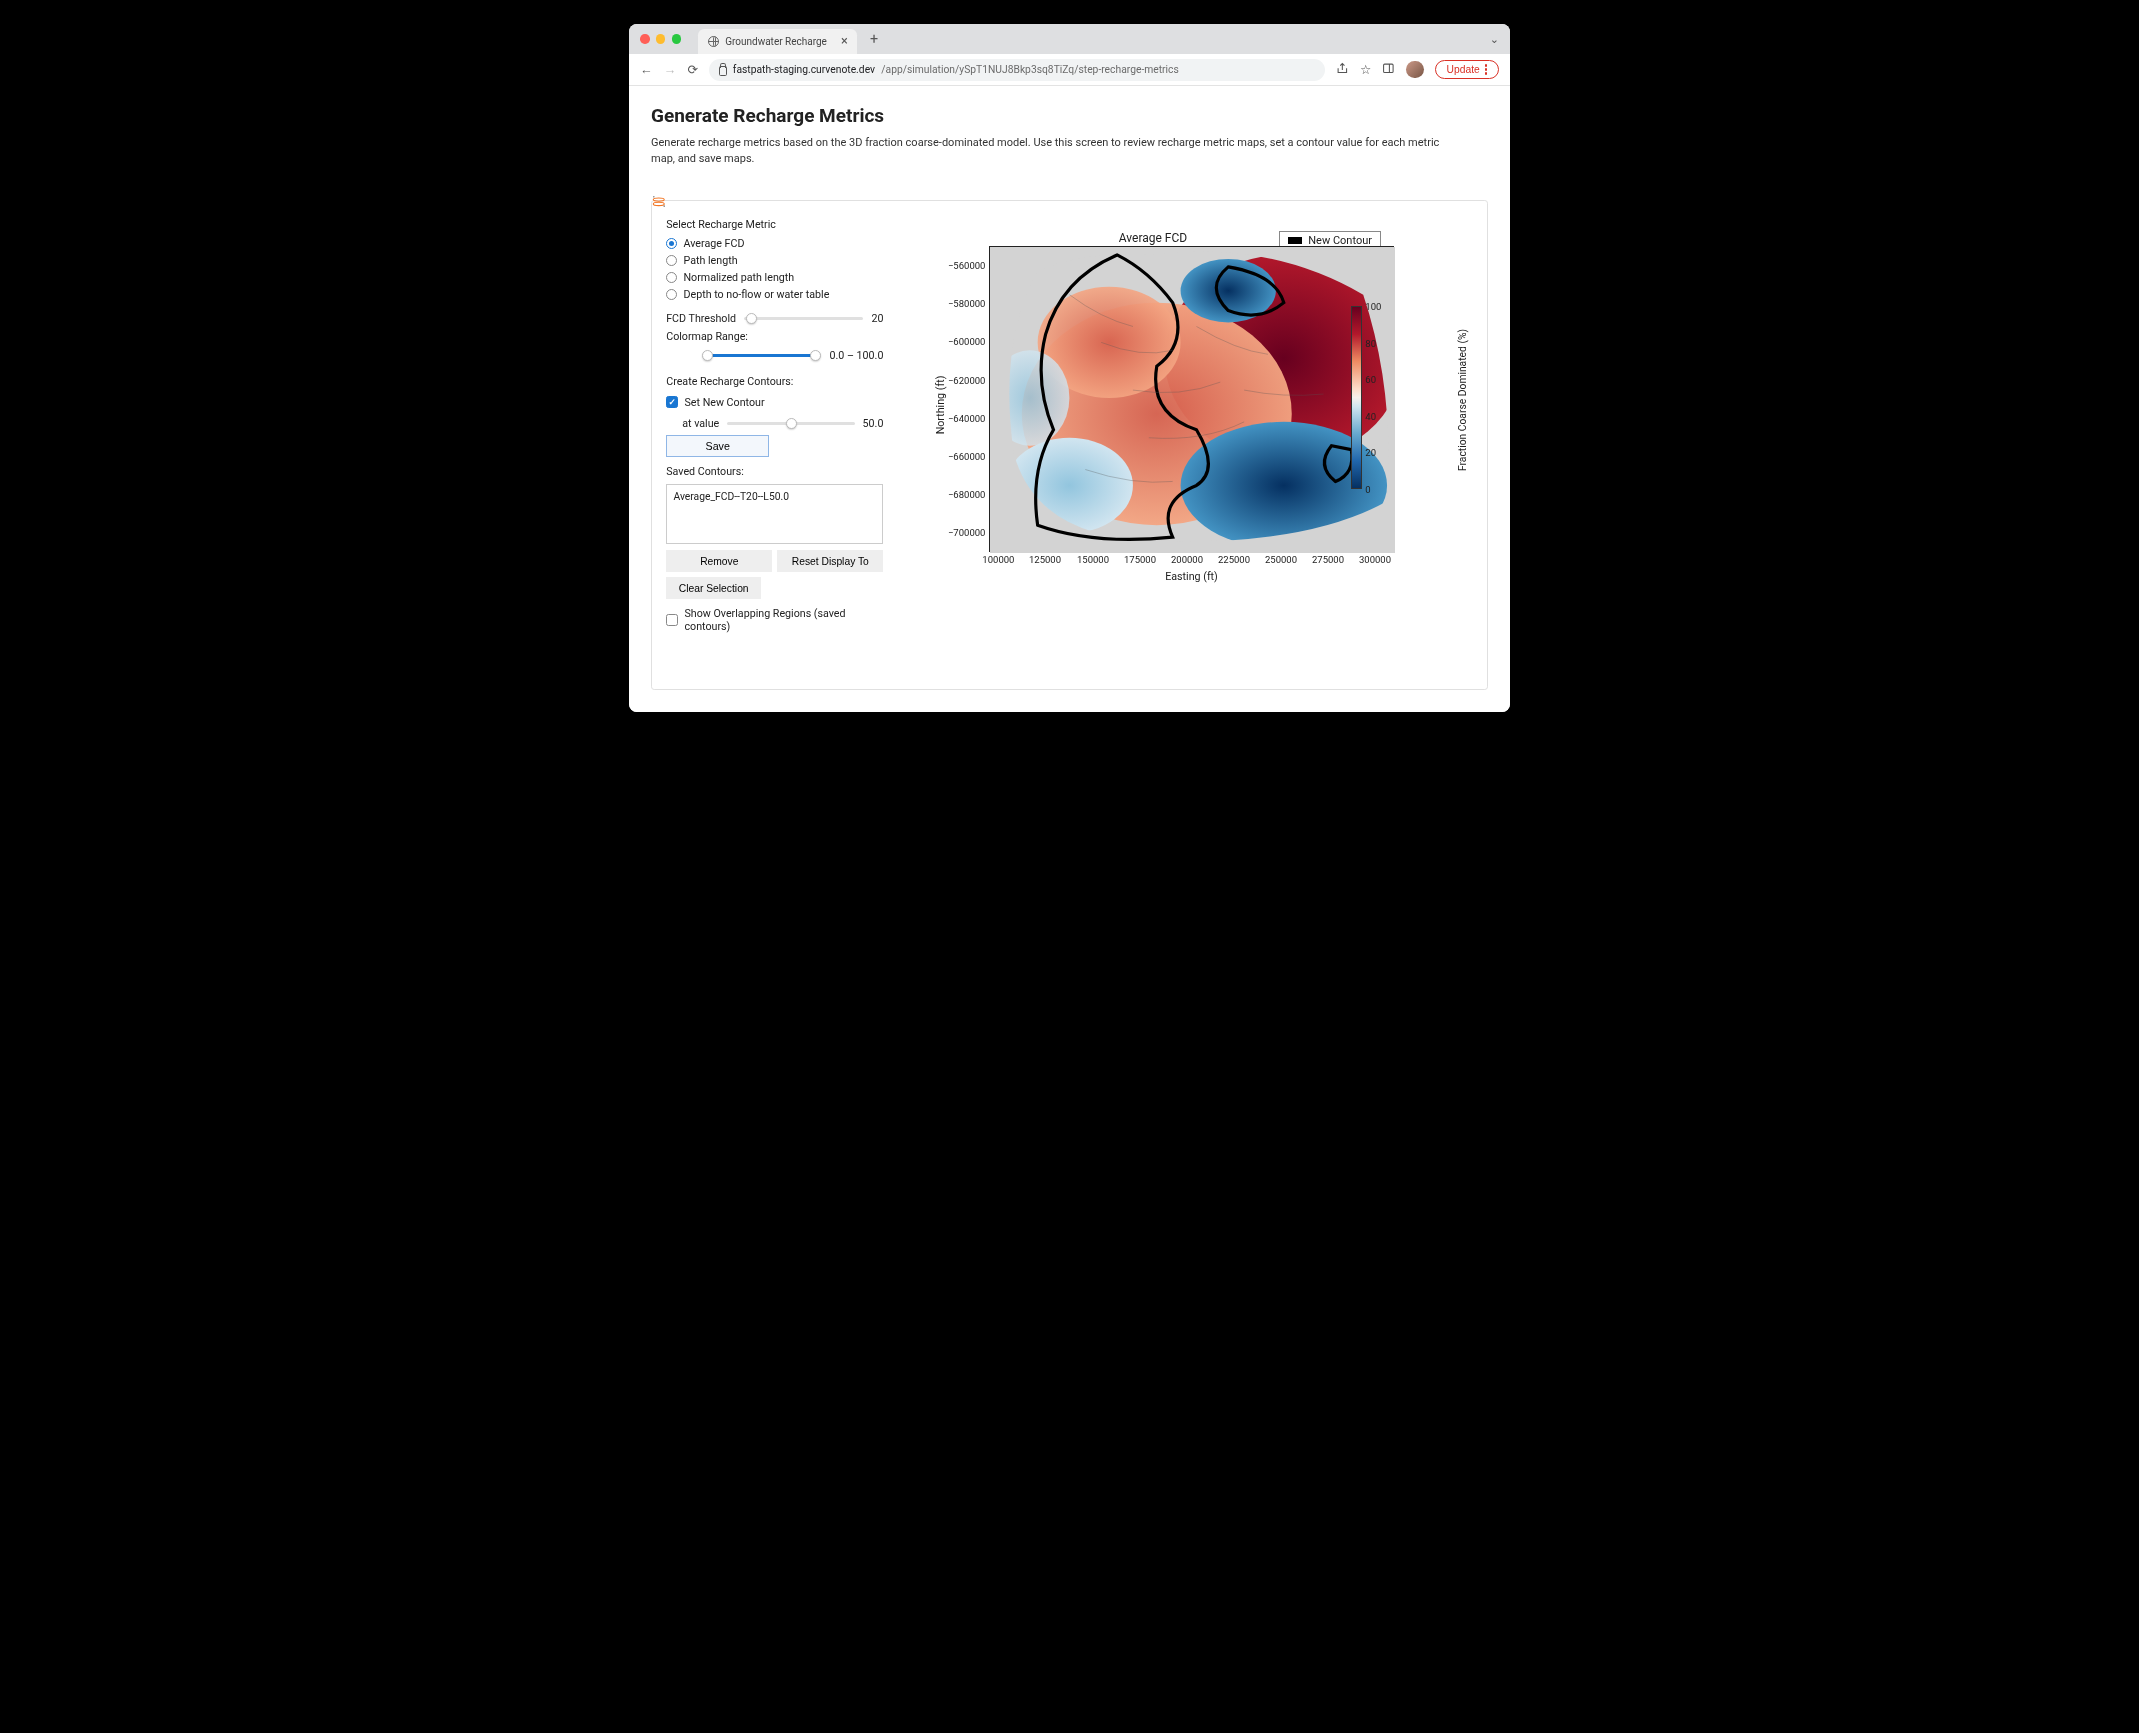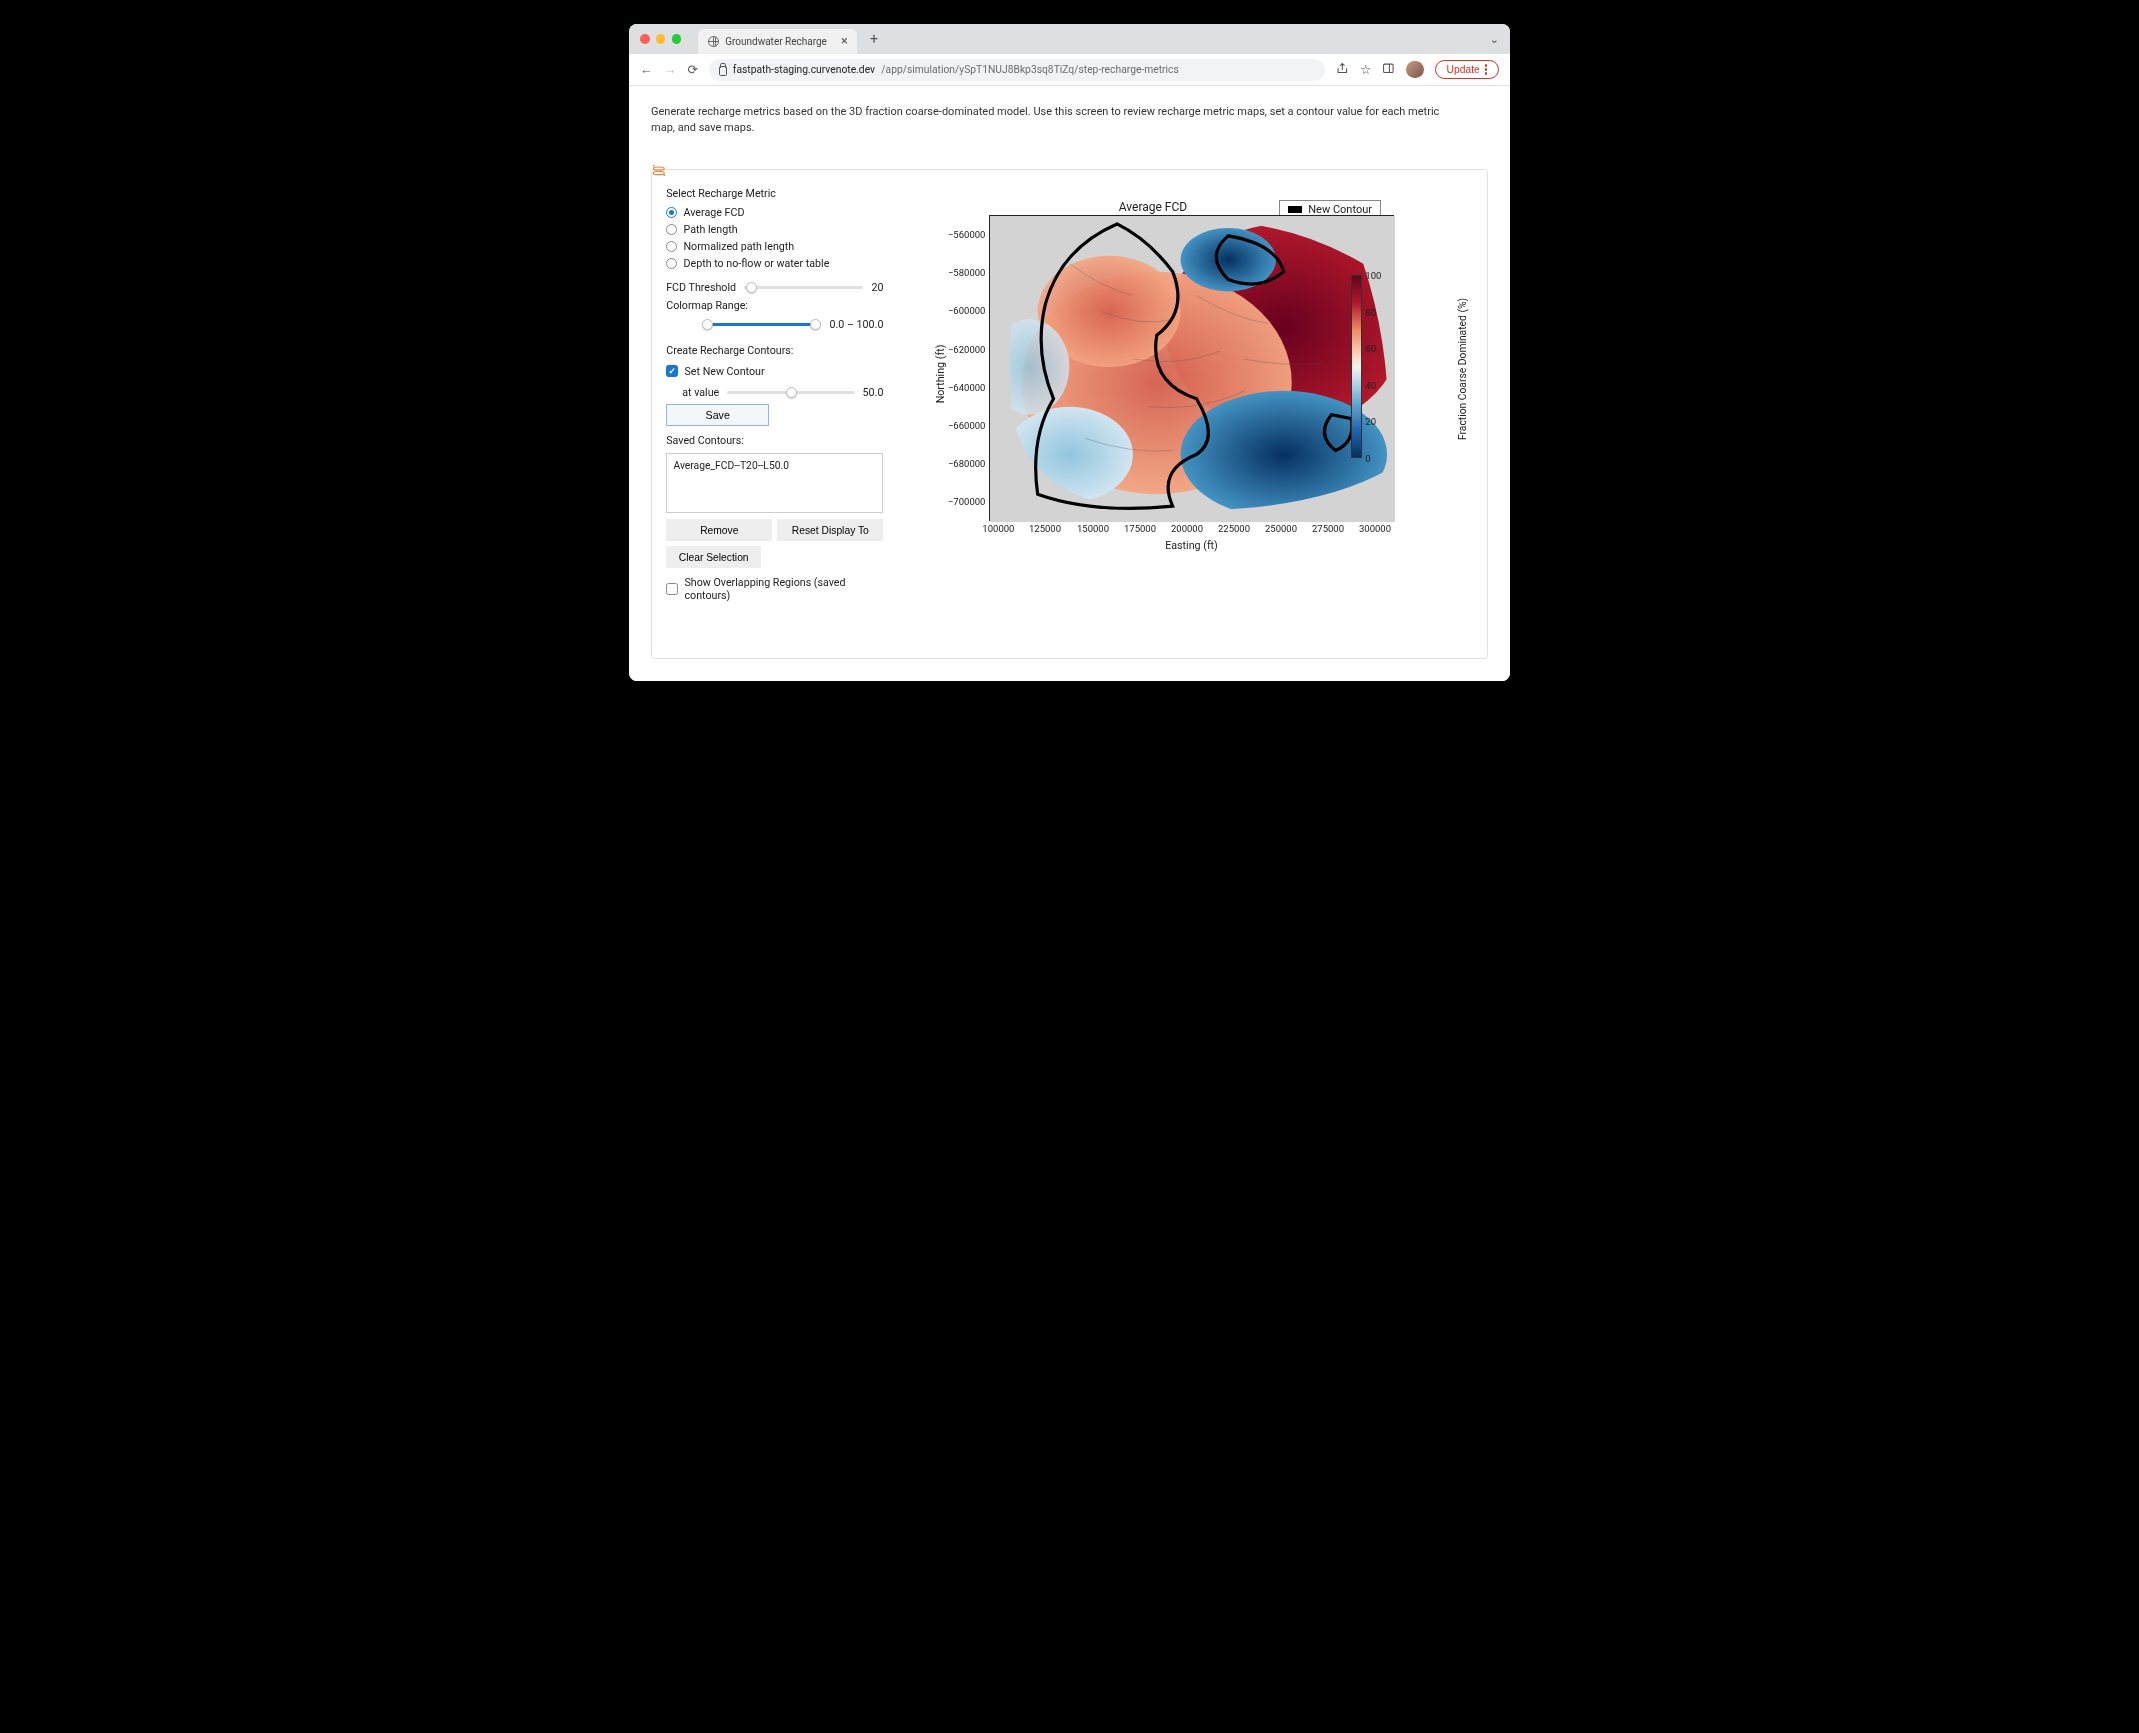--- a/index.html
+++ b/index.html
@@ -252,20 +252,21 @@
         <span class="kebab">
             <span></span>
             <span></span>
             <span></span>
           </span>
       </button>
     </div>
   </div>
 
   <div class="page">
+    <h1 class="page-title">Generate Recharge Metrics</h1>
     <p class="page-desc">Generate recharge metrics based on the 3D fraction coarse-dominated model. Use this screen to review recharge metric maps, set a contour value for each metric map, and save maps.</p>
 
     <div class="card">
       <span class="jup-badge">
         <svg viewBox="0 0 32 32">
             <ellipse cx="16" cy="12" rx="10" ry="3" fill="none" stroke="#f37726" stroke-width="2"></ellipse>
             <ellipse cx="16" cy="20" rx="10" ry="3" fill="none" stroke="#f37726" stroke-width="2"></ellipse>
             <circle cx="7" cy="7" r="1.5" fill="#888"></circle>
             <circle cx="26" cy="24" r="1.5" fill="#888"></circle>
           </svg>

